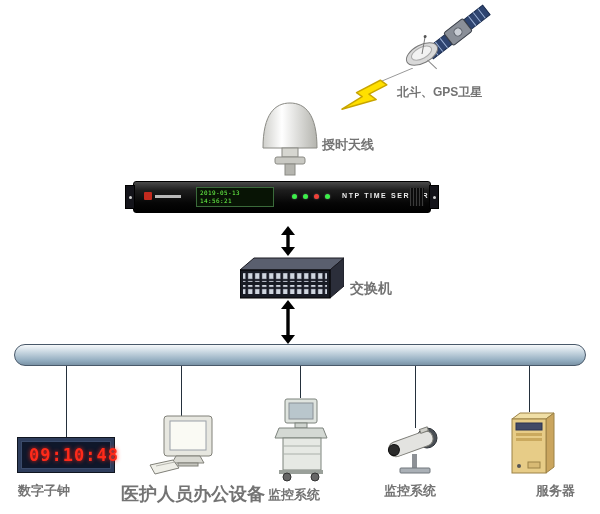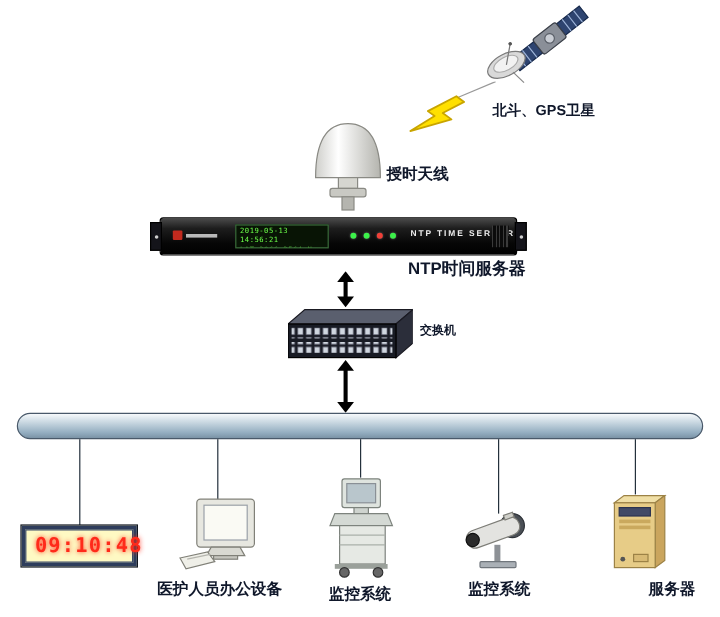--- a/index.html
+++ b/index.html
@@ -1,21 +1,21 @@
 <!DOCTYPE html>
 <html><head>
 <meta charset="utf-8">
 <style>
   html,body { margin:0; padding:0; background:#fff; }
   .stage {
     position:relative; width:600px; height:514px; background:#fff;
     font-family:"Liberation Sans", sans-serif; overflow:hidden;
   }
   .abs { position:absolute; }
-  .lbl { position:absolute; font-weight:bold; color:#0f172a; font-size:13px; text-align:center; white-space:nowrap; }
+  .lbl { position:absolute; font-weight:bold; color:#737373; font-size:13px; white-space:nowrap; }
 
   
   .ntp-server {
     position:absolute; left:133px; top:181px; width:296px; height:30px;
     background:linear-gradient(180deg,#4a4a4a 0%,#1d1d1d 28%,#060606 70%,#000 100%);
     border:1px solid #000; border-radius:3px;
   }
   .ear {
     position:absolute; top:3px; width:8px; height:22px;
     background:#14141a; border:1px solid #000;
@@ -49,21 +49,21 @@
   .bus {
     position:absolute; left:14px; top:344px; width:572px; height:22px;
     border-radius:11px; border:1px solid #49596a; box-sizing:border-box;
     background:linear-gradient(180deg,#f6f9fb 0%,#cfdce5 30%,#93adc0 78%,#7b93a6 100%);
   }
   .drop { position:absolute; width:1px; background:#24303c; }
 
   
   .clock {
     position:absolute; left:18px; top:438px; width:96px; height:34px;
-    background:#fef9c3; border:3px solid #2e3d5c; box-sizing:border-box;
+    background:#0f172a; border:3px solid #2e3d5c; box-sizing:border-box;
     box-shadow:0 0 0 1px #10151f, inset 0 0 0 1px #3a4a6a;
     display:flex; align-items:center; justify-content:center;padding-left:16px;
   }
   .clock .digits {
     color:#ff2a1a; font-family:"DejaVu Sans Mono", monospace;
     font-weight:bold; font-size:17px; letter-spacing:1px;
     text-shadow:0 0 4px rgba(255,40,20,.9);
   }
 </style>
 </head>
@@ -128,69 +128,69 @@
     </div>
     <div class="leds">
       <span class="led g"></span>
         <span class="led g"></span>
         <span class="led r"></span>
         <span class="led g"></span>
     </div>
     <div class="panel-text">NTP TIME SERVER</div>
     <div class="vents"></div>
   </div>
-  <div class="lbl" style="left:340px; top:215px; font-size:14px;">NTP时间服务器</div>
 
   <svg class="abs" style="left:276px; top:226px;" width="24" height="30" viewBox="0 0 24 30">
     <polygon points="12,0 5,9 19,9" fill="#000"></polygon>
     <rect x="10.3" y="7" width="3.4" height="16" fill="#000"></rect>
     <polygon points="12,30 5,21 19,21" fill="#000"></polygon>
   </svg>
 
   <svg class="abs" style="left:240px; top:256px;" width="104" height="44" viewBox="0 0 104 44">
     <defs>
       <pattern id="swports" width="7" height="8" patternUnits="userSpaceOnUse">
         <rect x="1" y="1" width="4.5" height="6" fill="#cfd6df" stroke="#556" stroke-width="0.5"></rect>
       </pattern>
     </defs>
     <polygon points="0,14 14,2 104,2 90,14" fill="#5a5f6e" stroke="#1a1a22"></polygon>
     <polygon points="90,14 104,2 104,30 90,42" fill="#2b2e3a" stroke="#1a1a22"></polygon>
     <rect x="0" y="14" width="90" height="28" fill="#181b24" stroke="#000"></rect>
     <rect x="3" y="17" width="84" height="9" fill="url(#swports)"></rect>
     <rect x="3" y="29" width="84" height="9" fill="url(#swports)"></rect>
   </svg>
-  <div class="lbl" style="left:350px; top:268px; font-size:10px;">交换机</div>
+  <div class="lbl" style="left:350px; top:280px; font-size:14px;">交换机</div>
 
   <svg class="abs" style="left:276px; top:300px;" width="24" height="44" viewBox="0 0 24 44">
     <polygon points="12,0 5,9 19,9" fill="#000"></polygon>
     <rect x="10.3" y="7" width="3.4" height="30" fill="#000"></rect>
     <polygon points="12,44 5,35 19,35" fill="#000"></polygon>
   </svg>
 
   <div class="bus"></div>
 
   <div class="drop" style="left:66px;  top:366px; height:72px;"></div>
   <div class="drop" style="left:181px; top:366px; height:50px;"></div>
   <div class="drop" style="left:300px; top:366px; height:32px;"></div>
   <div class="drop" style="left:415px; top:366px; height:62px;"></div>
   <div class="drop" style="left:529px; top:366px; height:46px;"></div>
 
   <div class="clock">
     <span class="digits">09:10:48</span>
   </div>
+  <div class="lbl" style="left:18px; top:482px; width:96px;">数字子钟</div>
 
   <svg class="abs" style="left:148px; top:414px;" width="70" height="62" viewBox="0 0 70 62">
     <rect x="16" y="2" width="48" height="40" rx="3" fill="#e7e7e0" stroke="#808078"></rect>
     <rect x="22" y="7" width="36" height="29" fill="#fafaf4" stroke="#9aa0a8"></rect>
     <polygon points="28,42 52,42 56,49 24,49" fill="#d9d9d2" stroke="#808078"></polygon>
     <rect x="30" y="49" width="20" height="3" fill="#c5c5be" stroke="#808078"></rect>
     <polygon points="2,51 25,46 31,54 7,60" fill="#efefe8" stroke="#808078"></polygon>
     <line x1="8" y1="52" x2="27" y2="48" stroke="#b5b5ae"></line>
   </svg>
-  <div class="lbl" style="left:121px; top:482px; width:124px; font-size:13px;">医护人员办公设备</div>
+  <div class="lbl" style="left:121px; top:482px; width:124px; font-size:18px;">医护人员办公设备</div>
 
   <svg class="abs" style="left:265px; top:398px;" width="70" height="84" viewBox="0 0 70 84">
     <rect x="20" y="1" width="32" height="24" rx="2" fill="#dfe4df" stroke="#7d837d"></rect>
     <rect x="24" y="5" width="24" height="16" fill="#b9c6cc" stroke="#8a9096"></rect>
     <rect x="30" y="25" width="12" height="5" fill="#cfd4cf" stroke="#7d837d"></rect>
     <polygon points="14,30 58,30 62,40 10,40" fill="#d4d9d4" stroke="#7d837d"></polygon>
     <rect x="18" y="40" width="38" height="32" fill="#e6e9e4" stroke="#7d837d"></rect>
     <line x1="18" y1="48" x2="56" y2="48" stroke="#aab0aa"></line>
     <line x1="18" y1="56" x2="56" y2="56" stroke="#aab0aa"></line>
     <rect x="14" y="72" width="44" height="4" fill="#9aa09a"></rect>

